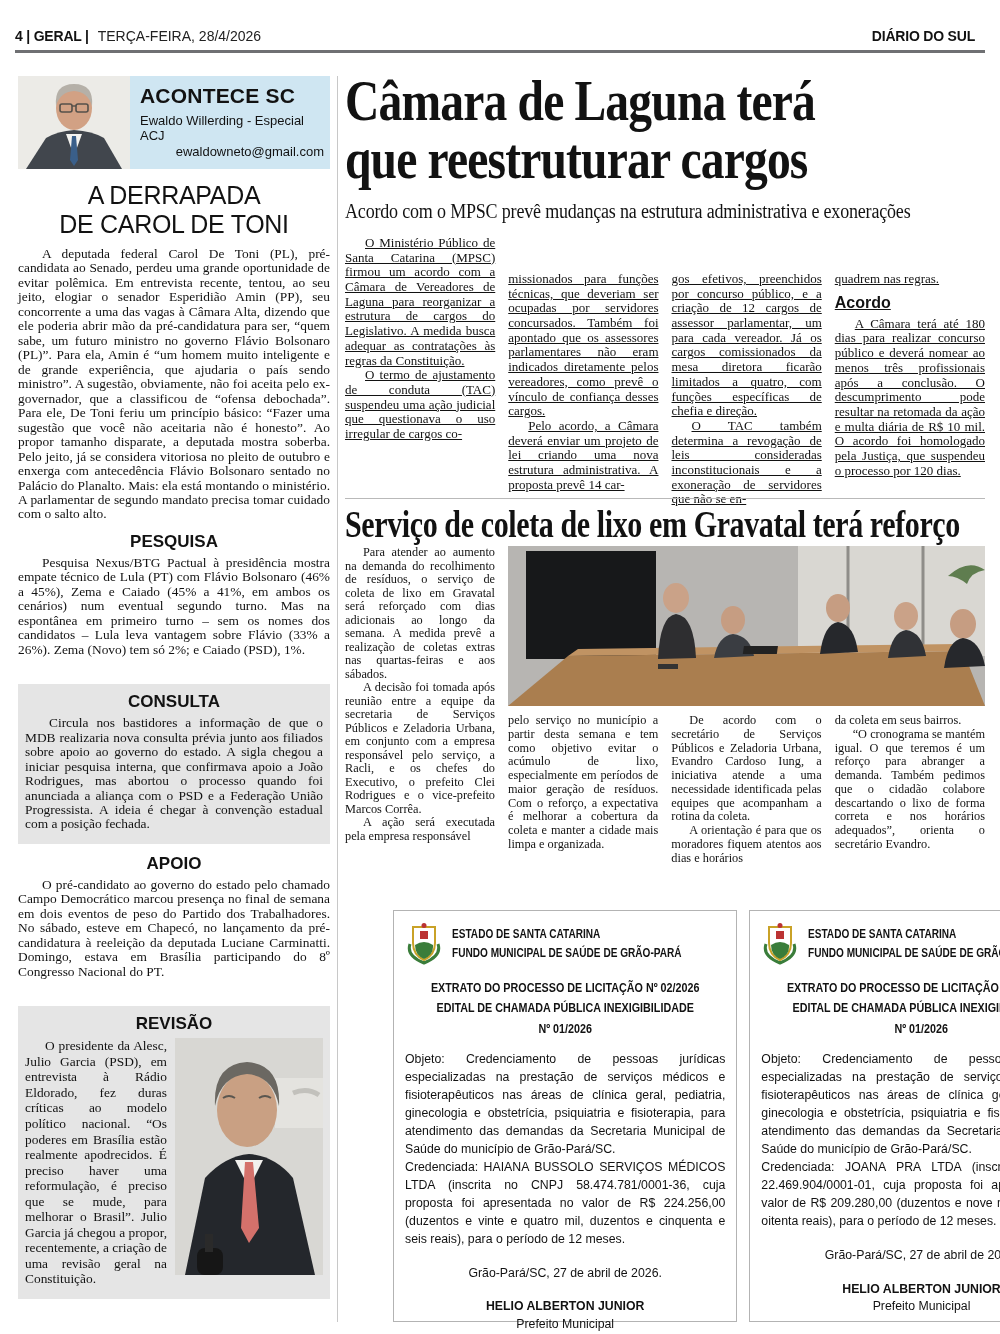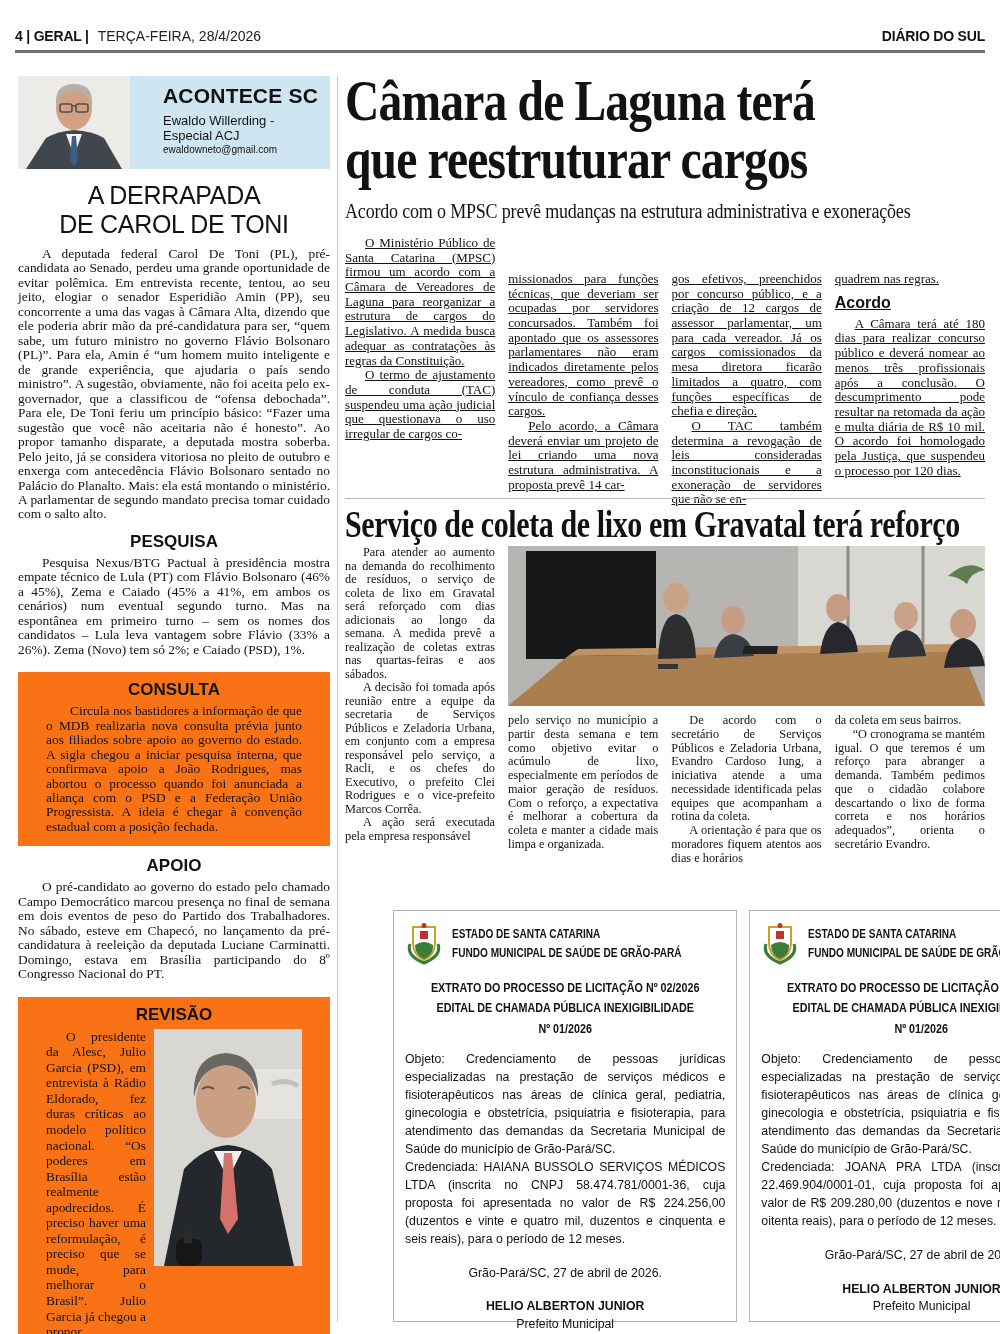--- a/index.html
+++ b/index.html
@@ -1,42 +1,42 @@
 <!DOCTYPE html>
 <html lang="pt"><head>
 <meta charset="utf-8">
 <style>
   html,body{margin:0;padding:0;background:#ffffff;}
   .page{position:relative;width:1000px;height:1334px;background:#fff;color:#121212;
         font-family:"Liberation Serif",serif;overflow:hidden;}
   
-  .masthead{position:absolute;top:28px;left:15px;right:15px;display:flex;
+  .masthead{position:absolute;top:28px;left:15px;right:25px;display:flex;
             justify-content:space-between;align-items:flex-end;
             font-family:"Liberation Sans",sans-serif;font-size:14px;}
   .masthead .sec{font-weight:bold;letter-spacing:-0.2px;}
   .masthead .date{margin-left:5px;color:#222;}
   .masthead .brand{font-weight:bold;letter-spacing:-0.2px;}
   .masthead-rule{position:absolute;top:50px;left:15px;right:15px;height:3px;background:#6f7073;}
   .vdivider{position:absolute;left:337px;top:76px;bottom:12px;width:1px;background:#c8c8c8;}
   
   .leftcol{position:absolute;left:18px;top:76px;width:312px;}
-  .acontece{height:93px;background:#cfe6f2;display:flex;overflow:hidden;gap:23px;}
+  .acontece{height:93px;background:#cfe6f2;display:flex;overflow:hidden;}
   .acontece .photo{width:112px;height:93px;flex:none;}
   .acontece .atext{padding:8px 6px 0 10px;font-family:"Liberation Sans",sans-serif;}
   .acontece .atitle{font-weight:bold;font-size:21px;letter-spacing:0.2px;}
   .acontece .abyline{font-size:13px;margin-top:5px;}
-  .acontece .aemail{font-size:10px;margin-top:1px;}
+  .acontece .aemail{font-size:13px;margin-top:1px;text-align:right;}
   .col-head{margin-top:12px;text-align:center;font-family:"Liberation Sans",sans-serif;
             font-size:25px;line-height:1.14;letter-spacing:-0.3px;}
   .lead{margin-top:9px;font-size:13.4px;line-height:1.08;text-align:justify;}
   .lead p,.secttext p{margin:0;text-indent:24px;}
   .sect-h{margin:10px 0 4px;text-align:center;font-family:"Liberation Sans",sans-serif;
           font-weight:bold;font-size:17px;}
   .secttext{font-size:13.4px;line-height:1.08;text-align:justify;}
-  .tintbox{background:#f97316;margin-top:15px;padding:8px 28px 12px;}
+  .tintbox{background:#e5e5e5;margin-top:27px;padding:8px 7px 12px;}
   .tintbox .sect-h{margin-top:0;}
   .revisao-body{display:flex;gap:8px;margin-top:4px;}
   .revisao-text{flex:1;font-size:13.4px;line-height:1.16;text-align:justify;}
   .revisao-text p{margin:0;text-indent:20px;}
   .revisao-photo{width:148px;height:237px;flex:none;}
   
   .main{position:absolute;left:345px;top:78px;width:640px;height:1250px;}
   .lag-head{position:absolute;top:-6px;left:0;font-weight:bold;font-size:56px;line-height:1.04;
             letter-spacing:-1px;white-space:nowrap;transform:scaleX(0.85);transform-origin:left top;}
   .lag-sub{position:absolute;top:122px;left:0;font-size:20px;white-space:nowrap;

